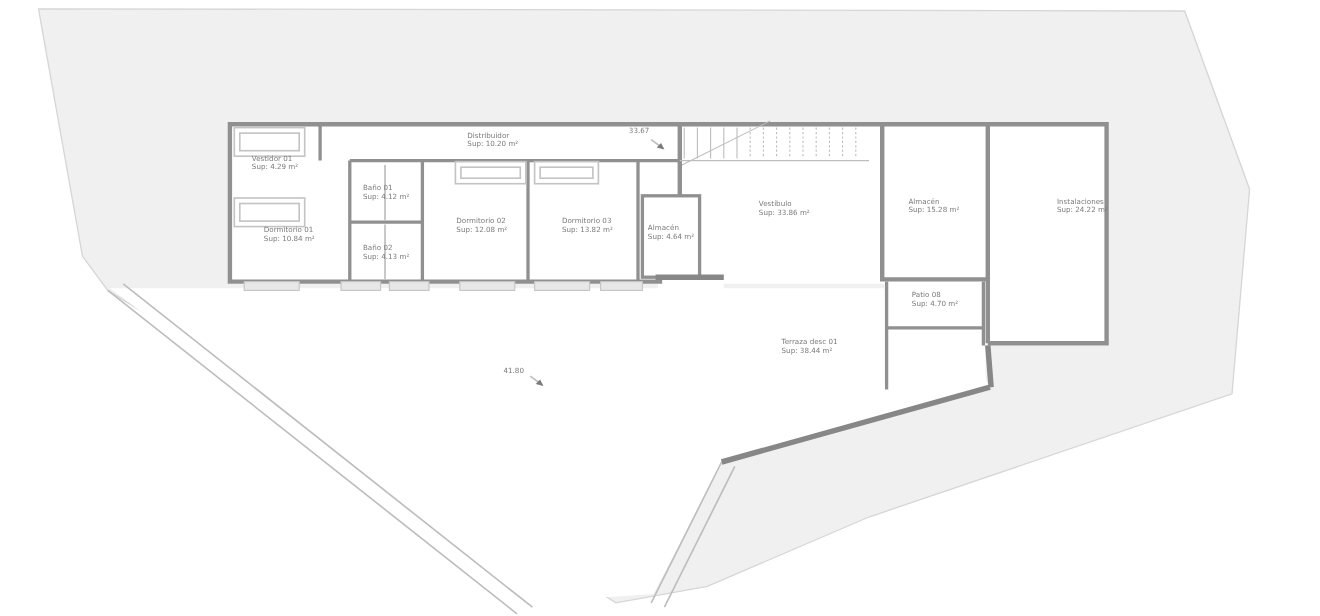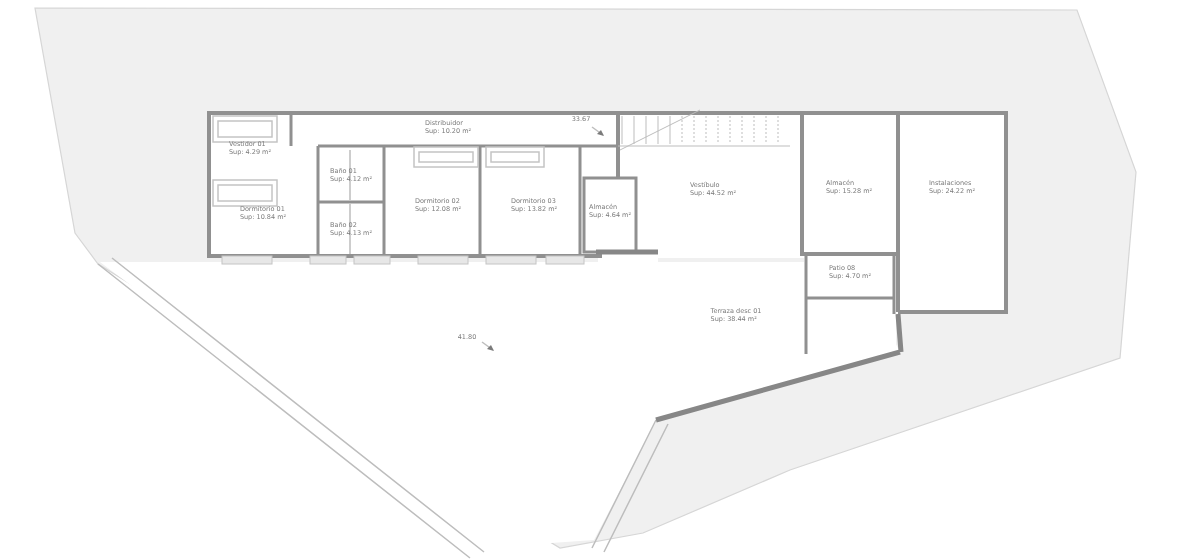--- a/index.html
+++ b/index.html
@@ -119,27 +119,27 @@
   <div class="lbl" style="left:534px;top:198px">
     <div>Dormitorio 03</div>
     <div>Sup: 13.82 m²</div>
   </div>
   <div class="lbl" style="left:610px;top:204px">
     <div>Almacén</div>
     <div>Sup: 4.64 m²</div>
   </div>
   <div class="lbl" style="left:713px;top:182px">
     <div>Vestíbulo</div>
-    <div>Sup: 44.52 m²</div>
+    <div>Sup: 33.86 m²</div>
   </div>
   <div class="lbl" style="left:849px;top:180px">
     <div>Almacén</div>
     <div>Sup: 15.28 m²</div>
   </div>
-  <div class="lbl" style="left:952px;top:180px">
+  <div class="lbl" style="left:984px;top:180px">
     <div>Instalaciones</div>
     <div>Sup: 24.22 m²</div>
   </div>
   <div class="lbl" style="left:850px;top:265px">
     <div>Patio 08</div>
     <div>Sup: 4.70 m²</div>
   </div>
   <div class="lbl" style="left:736px;top:308px">
     <div>Terraza desc 01</div>
     <div>Sup: 38.44 m²</div>

